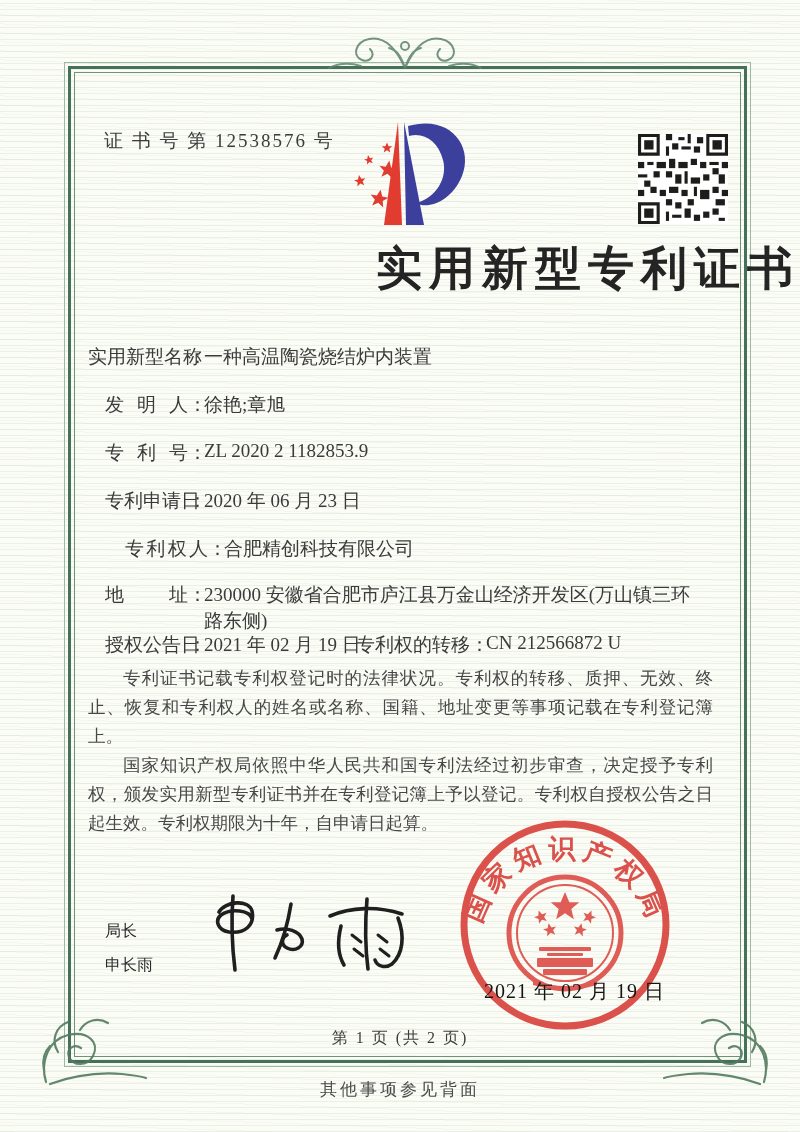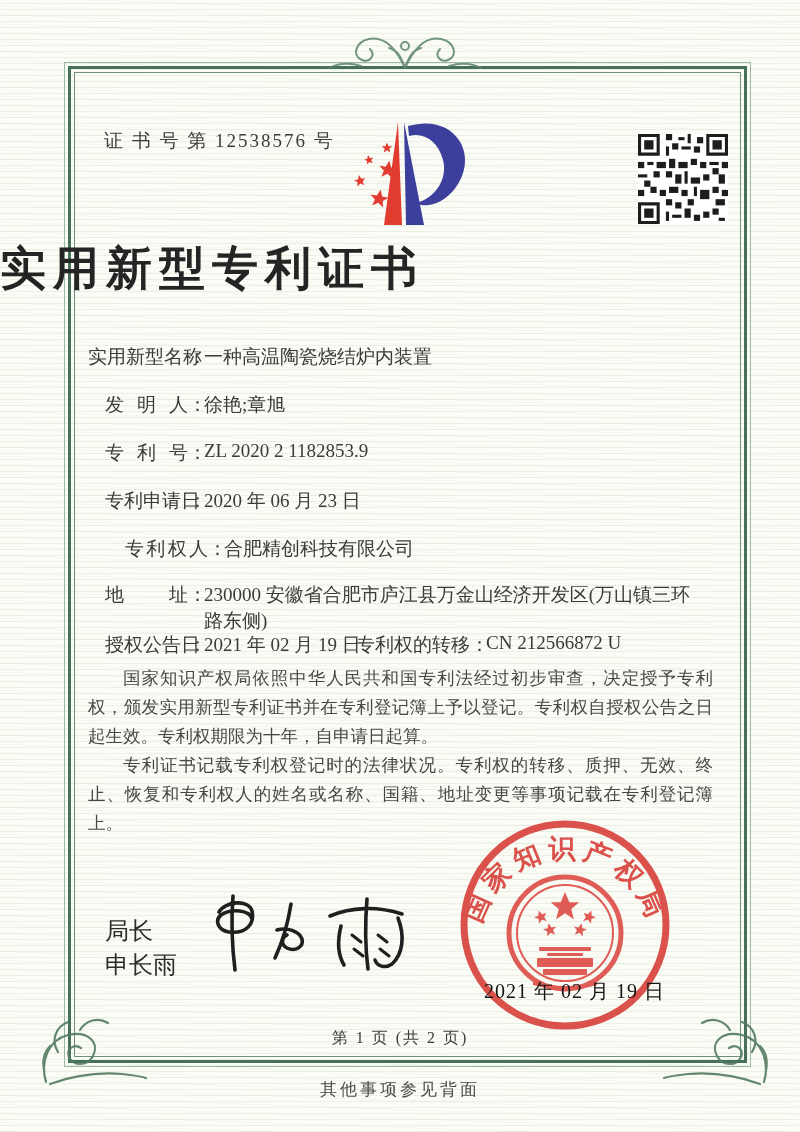--- a/index.html
+++ b/index.html
@@ -8,37 +8,37 @@
   .page{position:absolute;inset:0;background:
         repeating-linear-gradient(0deg, rgba(166,193,163,0.20) 0px, rgba(166,193,163,0.20) 1px, rgba(0,0,0,0) 1px, rgba(0,0,0,0) 6px),
         repeating-linear-gradient(2deg, rgba(186,208,180,0.12) 0px, rgba(186,208,180,0.12) 1px, rgba(0,0,0,0) 1px, rgba(0,0,0,0) 9px),
         #fbfcf6;}
   .frame{position:absolute;left:68px;top:66px;right:53px;bottom:69px;
          border:3px solid #47705a;}
   .frame::before{content:"";position:absolute;inset:-7px;border:1px solid #9cb9a4;}
   .frame::after{content:"";position:absolute;inset:3px;border:1px solid #6e9178;}
   .abs{position:absolute;}
   .certno{left:104px;top:128px;font-size:19px;letter-spacing:2px;color:#3c3c3c;}
-  .title{left:0;right:0;top:238px;text-align:left;font-size:46px;font-weight:700;
+  .title{left:0;right:0;top:238px;text-align:right;font-size:46px;font-weight:700;
          letter-spacing:7px;color:#242424;}
   .row{left:0;top:0;font-size:19px;color:#3a3a3a;white-space:nowrap;}
   .row .lbl{display:inline-block;text-align:justify;text-align-last:justify;vertical-align:top;}
   .lbl-long{width:100px;margin-left:88px;}
   .lbl-short{width:83px;margin-left:105px;}
   .lbl-mid{width:104px;}
   .colon{display:inline-block;width:16px;}
   .val{display:inline-block;vertical-align:top;}
   .val-wrap{white-space:normal;width:496px;line-height:26px;}
   .r1{top:344px;} .r2{top:392px;} .r3{top:440px;} .r4{top:488px;}
   .r5{top:536px;padding-left:20px;} .r6{top:582px;} .r7{top:632px;}
   .grant-no{left:356px;top:632px;font-size:19px;color:#3a3a3a;white-space:nowrap;}
   .body-text{left:88px;top:664px;width:625px;font-size:17.5px;line-height:29px;
              color:#474747;text-align:justify;}
   .body-text p{margin:0;text-indent:2em;}
-  .officer{left:105px;top:914px;font-size:24px;line-height:34px;color:#2b2b2b;
+  .officer{left:105px;top:914px;font-size:16px;line-height:34px;color:#2b2b2b;
            font-family:"Liberation Sans","DejaVu Sans",sans-serif;}
   .sig-svg{left:205px;top:878px;}
   .seal-svg{left:455px;top:815px;opacity:0.92;}
   .seal-date{left:484px;top:978px;font-size:20px;letter-spacing:1px;color:#141414;z-index:5;}
   .page-info{left:0;right:0;top:1028px;text-align:center;font-size:16px;color:#3d3d3d;letter-spacing:2px;}
   .back-note{left:0;right:0;top:1078px;text-align:center;font-size:17px;color:#4a4a4a;letter-spacing:3px;}
   .logo-svg{left:332px;top:110px;}
   .qr-svg{left:638px;top:134px;}
   .orn-top{left:325px;top:24px;}
   .orn-bl{left:38px;top:1010px;}
@@ -177,22 +177,22 @@
     <span class="lbl lbl-short">地址</span><span class="colon">：</span><span class="val val-wrap">230000 安徽省合肥市庐江县万金山经济开发区(万山镇三环路东侧)</span>
   </div>
   <div class="abs row r7">
     <span class="lbl lbl-short">授权公告日</span><span class="colon">：</span><span class="val">2021 年 02 月 19 日</span>
   </div>
   <div class="abs grant-no">
     <span class="lbl lbl-mid lbl">专利权的转移</span><span class="colon">：</span><span class="val">CN 212566872 U</span>
   </div>
 
   <div class="abs body-text">
+    <p>专利证书记载专利权登记时的法律状况。专利权的转移、质押、无效、终止、恢复和专利权人的姓名或名称、国籍、地址变更等事项记载在专利登记簿上。</p>
     <p>国家知识产权局依照中华人民共和国专利法经过初步审查，决定授予专利权，颁发实用新型专利证书并在专利登记簿上予以登记。专利权自授权公告之日起生效。专利权期限为十年，自申请日起算。</p>
-    <p>专利证书记载专利权登记时的法律状况。专利权的转移、质押、无效、终止、恢复和专利权人的姓名或名称、国籍、地址变更等事项记载在专利登记簿上。</p>
   </div>
 
   <div class="abs officer">
     <div>局长</div>
     <div>申长雨</div>
   </div>
 
   <svg class="abs sig-svg" width="210" height="100" viewBox="0 0 210 100">
     <g fill="none" stroke="#1f1f1f" stroke-width="3.6" stroke-linecap="round" stroke-linejoin="round">
       <path d="M28,18 C26,44 27,68 30,92"></path>

